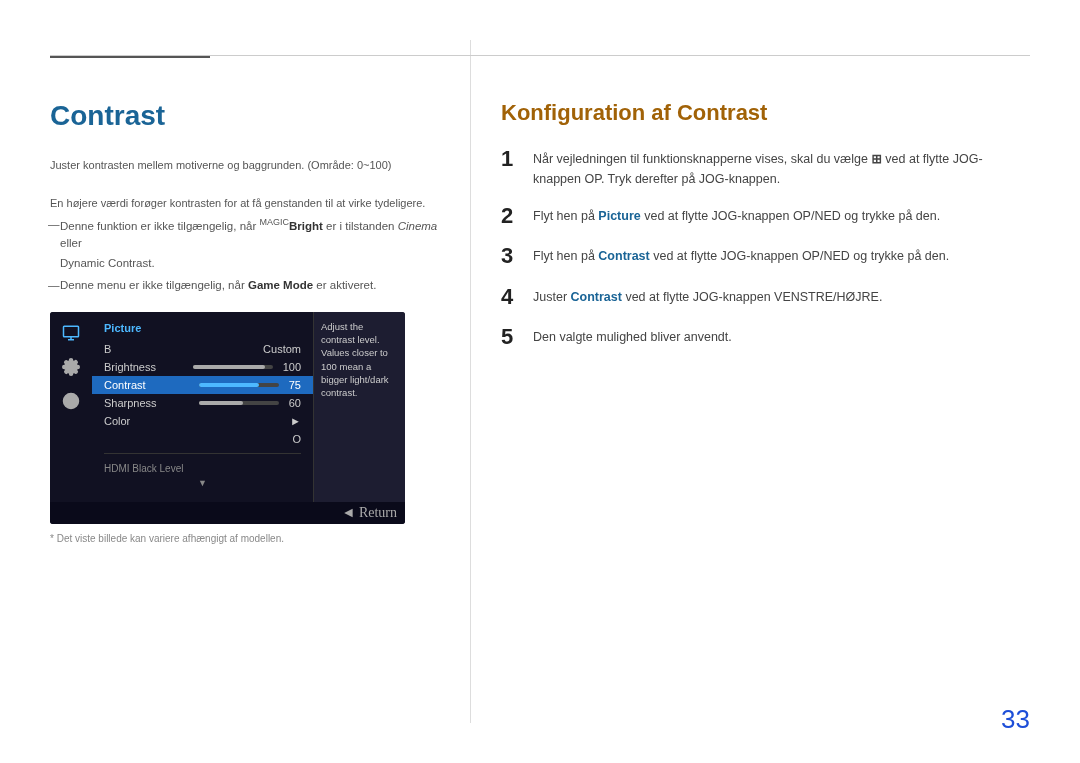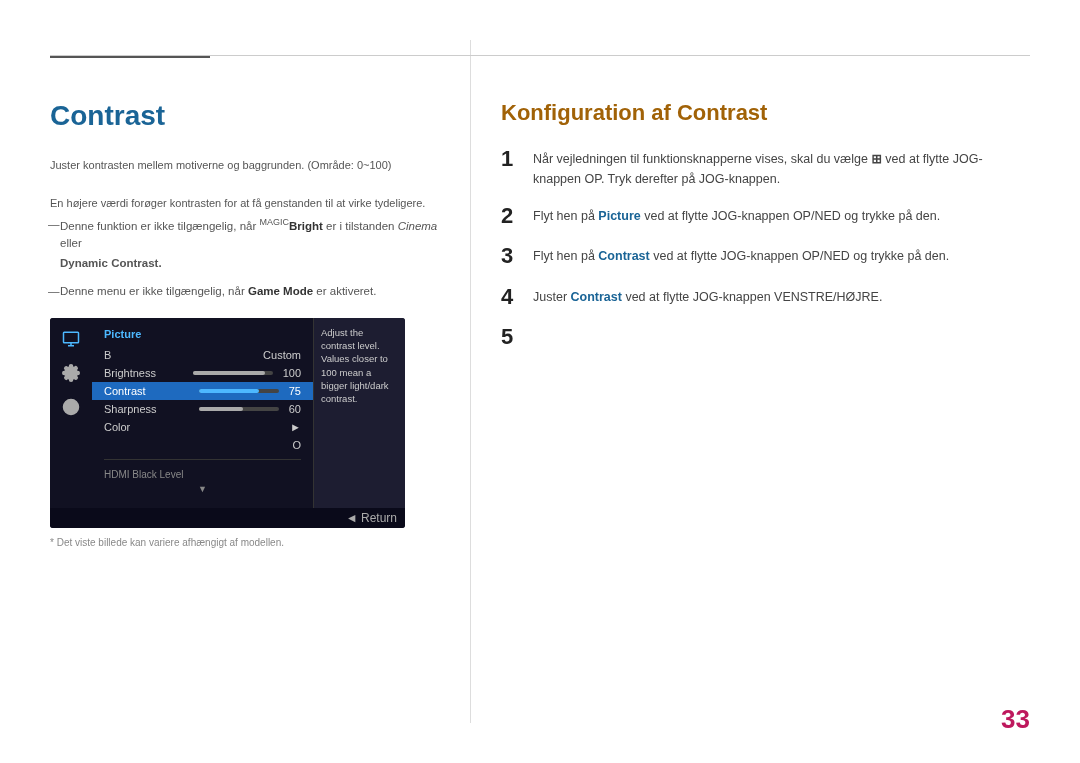--- a/index.html
+++ b/index.html
@@ -249,21 +249,22 @@
       display: flex;
       justify-content: flex-end;
       align-items: center;
       padding: 3px 8px;
       font-size: 9px;
       color: #888;
     }
 
     .return-btn {
       color: #aaa;
-      font-size: 12px;
+      font-size: 14px;
+      font-family: Liberation Serif, serif;
     }
 
     
     .image-caption {
       font-size: 10px;
       color: #888;
       margin-top: 9px;
     }
 
     
@@ -304,22 +305,22 @@
       font-weight: bold;
       color: #1a6496;
     }
 
     
     .page-number {
       position: absolute;
       bottom: 28px;
       right: 50px;
       font-size: 26px;
-      color: #be185d;
-      font-weight: 700;
+      color: #1d4ed8;
+      font-weight: 400;
     }
   </style>
 </head>
 <body>
 
 <div class="top-accent-line"></div>
 <div class="top-line"></div>
 
 <div class="page-container">
 
@@ -327,21 +328,21 @@
 
     <h1 class="page-title">Contrast</h1>
 
     <p class="description-text">Juster kontrasten mellem motiverne og baggrunden. (Område: 0~100)</p>
     <p class="description-text">En højere værdi forøger kontrasten for at få genstanden til at virke tydeligere.</p>
 
     <div class="notes-section">
       <p class="note-line">
         <span>Denne funktion er ikke tilgængelig, når <span class="brand-samsung">MAGIC</span><span class="brand-bright">Bright</span> er i tilstanden <span class="cinema">Cinema</span> eller</span>
       </p>
-      <p style="padding-left:10px; font-size:11.5px; color:#555; margin-bottom:14px;font-weight:bold;">
+      <p style="padding-left:10px; font-size:11.5px; color:#555; margin-bottom:8px;">
         <span class="dynamic-contrast">Dynamic Contrast</span><span>.</span>
       </p>
       <p class="note-line">
         <span>Denne menu er ikke tilgængelig, når <span class="game-mode">Game Mode</span> er aktiveret.</span>
       </p>
     </div>
 
     <div class="monitor-mockup">
       <div class="monitor-screen">
 
@@ -469,20 +470,23 @@
 
       <li class="step-item">
         <span class="step-number">4</span>
         <span class="step-text">
           Juster <strong class="blue-link">Contrast</strong> ved at flytte JOG-knappen VENSTRE/HØJRE.
         </span>
       </li>
 
       <li class="step-item">
         <span class="step-number">5</span>
+        <span class="step-text">
+          Den valgte mulighed bliver anvendt.
+        </span>
       </li>
 
     </ol>
 
   </div>
 
 </div>
 
 <div class="page-number">33</div>
 

